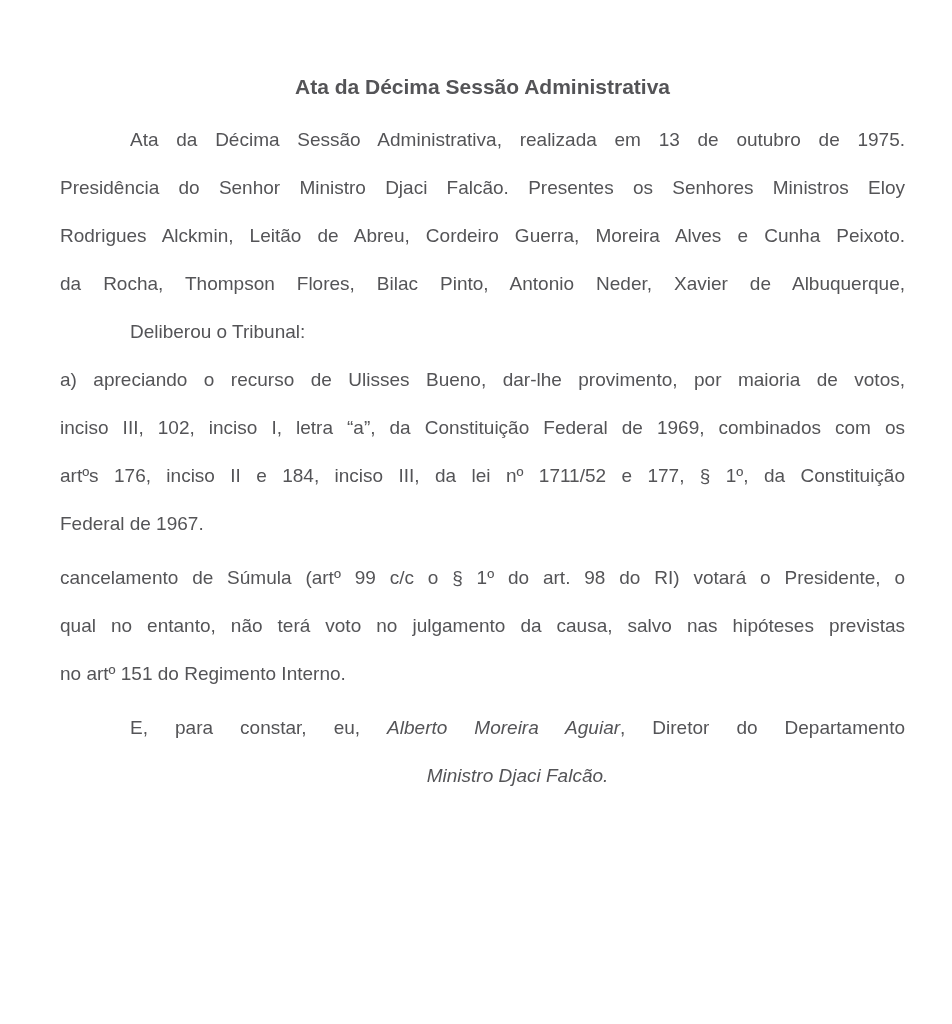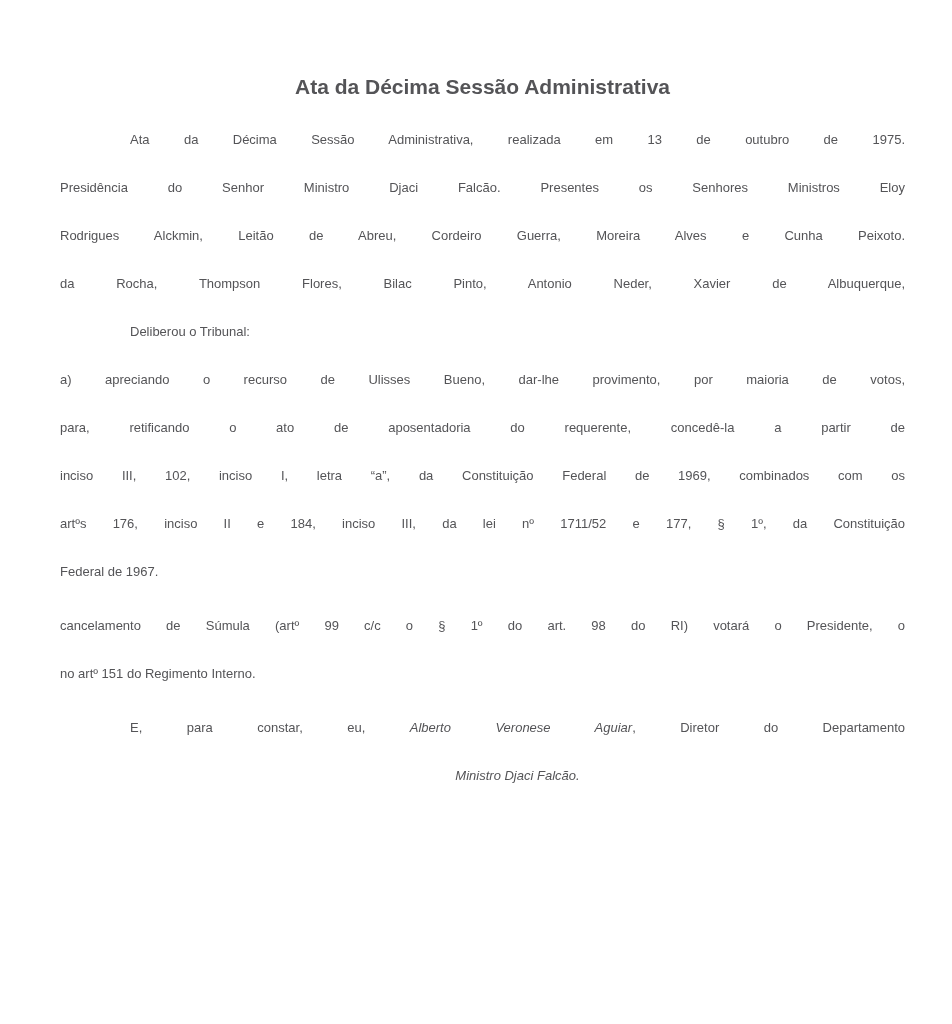--- a/index.html
+++ b/index.html
@@ -20,21 +20,21 @@
   .title {
     font-size: 21px;
     font-weight: bold;
     line-height: 48px;
     text-align: center;
     margin: 0 0 5px 0;
   }
   .para { margin: 0; }
   .para.extra { margin-top: 6px; }
   .line {
-    font-size: 13px;
+    font-size: 19px;
     line-height: 48px;
     white-space: normal;
   }
   .line.j {
     text-align: justify;
     text-align-last: justify;
   }
   .line.ind { text-indent: 70px; }
   .line.it { font-style: italic; text-align: center; }
   .line i { font-style: italic; }
@@ -49,29 +49,29 @@
         <div class="line j ind">Ata da Décima Sessão Administrativa, realizada em 13 de outubro de 1975.</div>
         <div class="line j">Presidência do Senhor Ministro Djaci Falcão. Presentes os Senhores Ministros Eloy</div>
         <div class="line j">Rodrigues Alckmin, Leitão de Abreu, Cordeiro Guerra, Moreira Alves e Cunha Peixoto.</div>
         <div class="line j">da Rocha, Thompson Flores, Bilac Pinto, Antonio Neder, Xavier de Albuquerque,</div>
       </div>
       <div class="para">
         <div class="line ind">Deliberou o Tribunal:</div>
       </div>
       <div class="para">
         <div class="line j">a) apreciando o recurso de Ulisses Bueno, dar-lhe provimento, por maioria de votos,</div>
-        <div class="line j">para, retificando o ato de aposentadoria do requerente, concedê-la a partir de</div>
         <div class="line j">inciso III, 102, inciso I, letra “a”, da Constituição Federal de 1969, combinados com os</div>
         <div class="line j">artºs 176, inciso II e 184, inciso III, da lei nº 1711/52 e 177, § 1º, da Constituição</div>
         <div class="line">Federal de 1967.</div>
       </div>
       <div class="para extra">
         <div class="line j">cancelamento de Súmula (artº 99 c/c o § 1º do art. 98 do RI) votará o Presidente, o</div>
+        <div class="line j">qual no entanto, não terá voto no julgamento da causa, salvo nas hipóteses previstas</div>
         <div class="line">no artº 151 do Regimento Interno.</div>
       </div>
       <div class="para extra">
-        <div class="line j ind">E, para constar, eu, <i>Alberto Veronese Aguiar</i>, Diretor do Departamento</div>
+        <div class="line j ind">E, para constar, eu, <i>Alberto Moreira Aguiar</i>, Diretor do Departamento</div>
       </div>
       <div class="para">
         <div class="line ind it">Ministro Djaci Falcão.</div>
       </div>
     </div>
 </div>
 
 </body></html>

